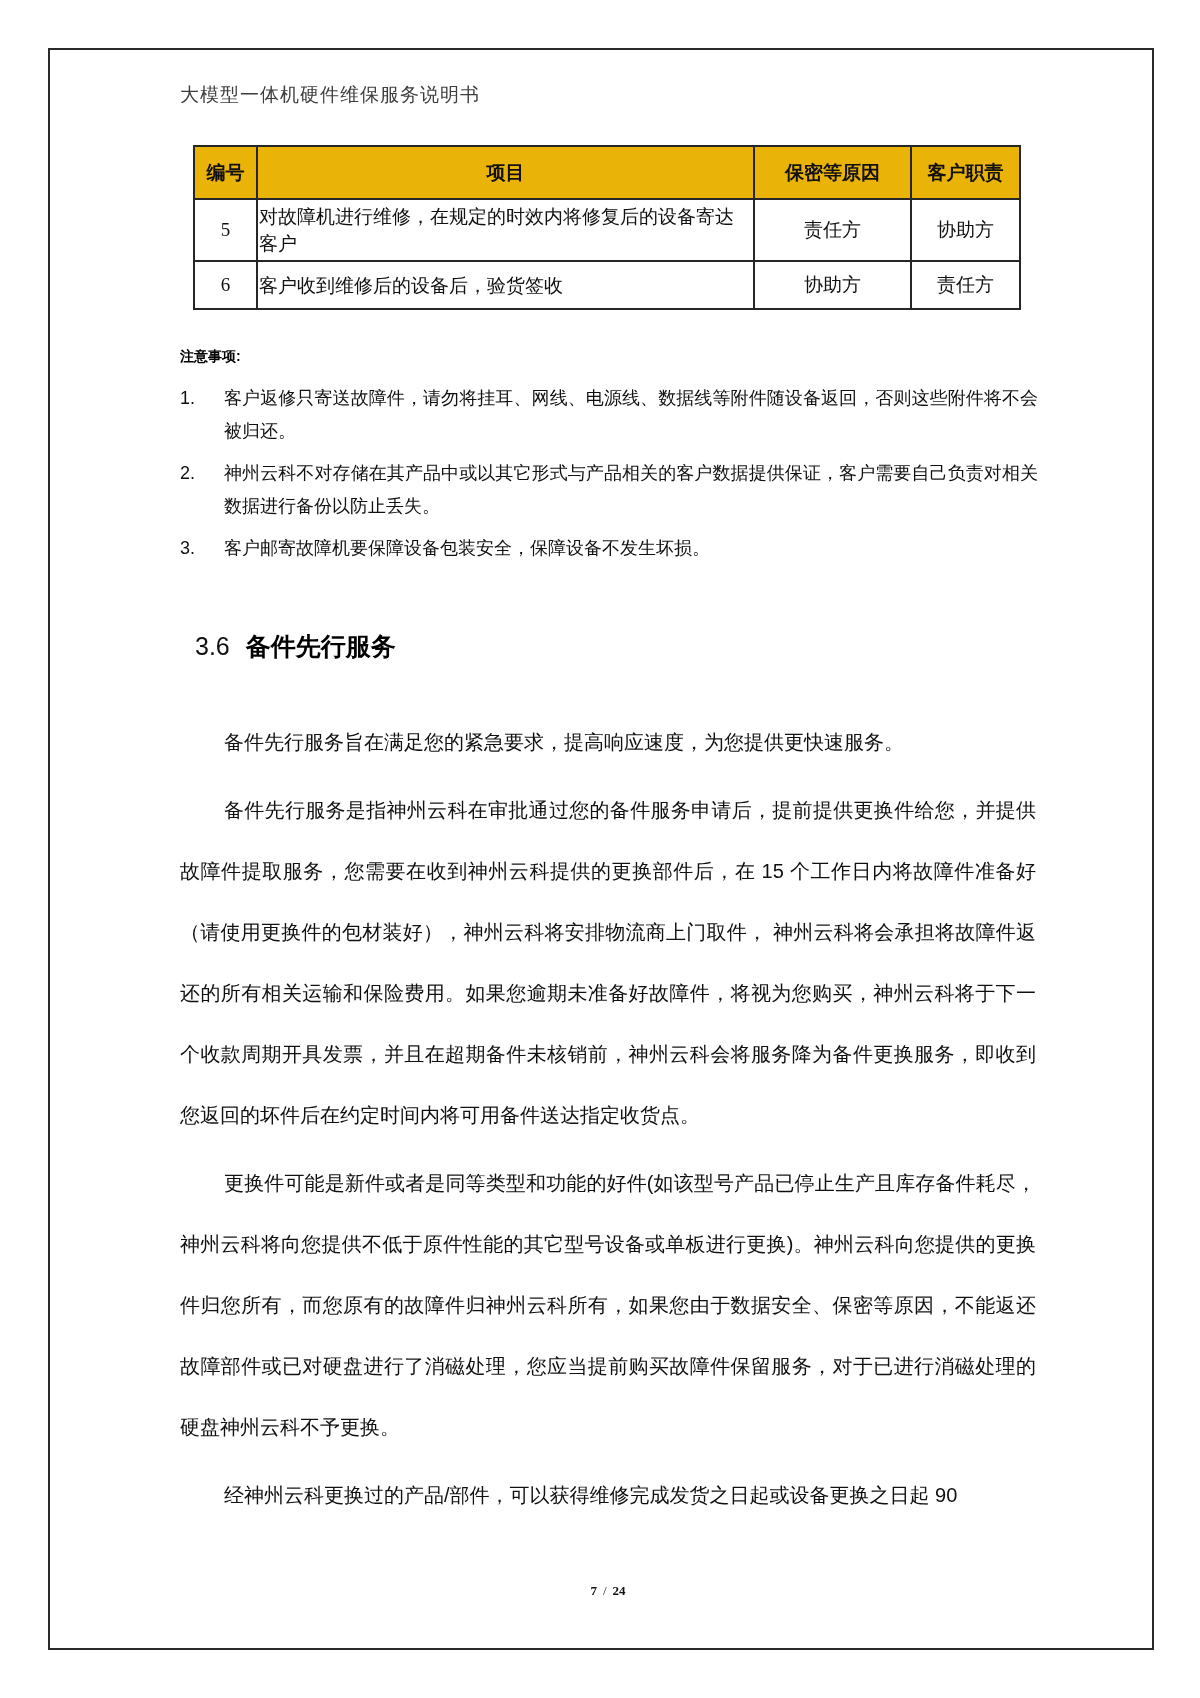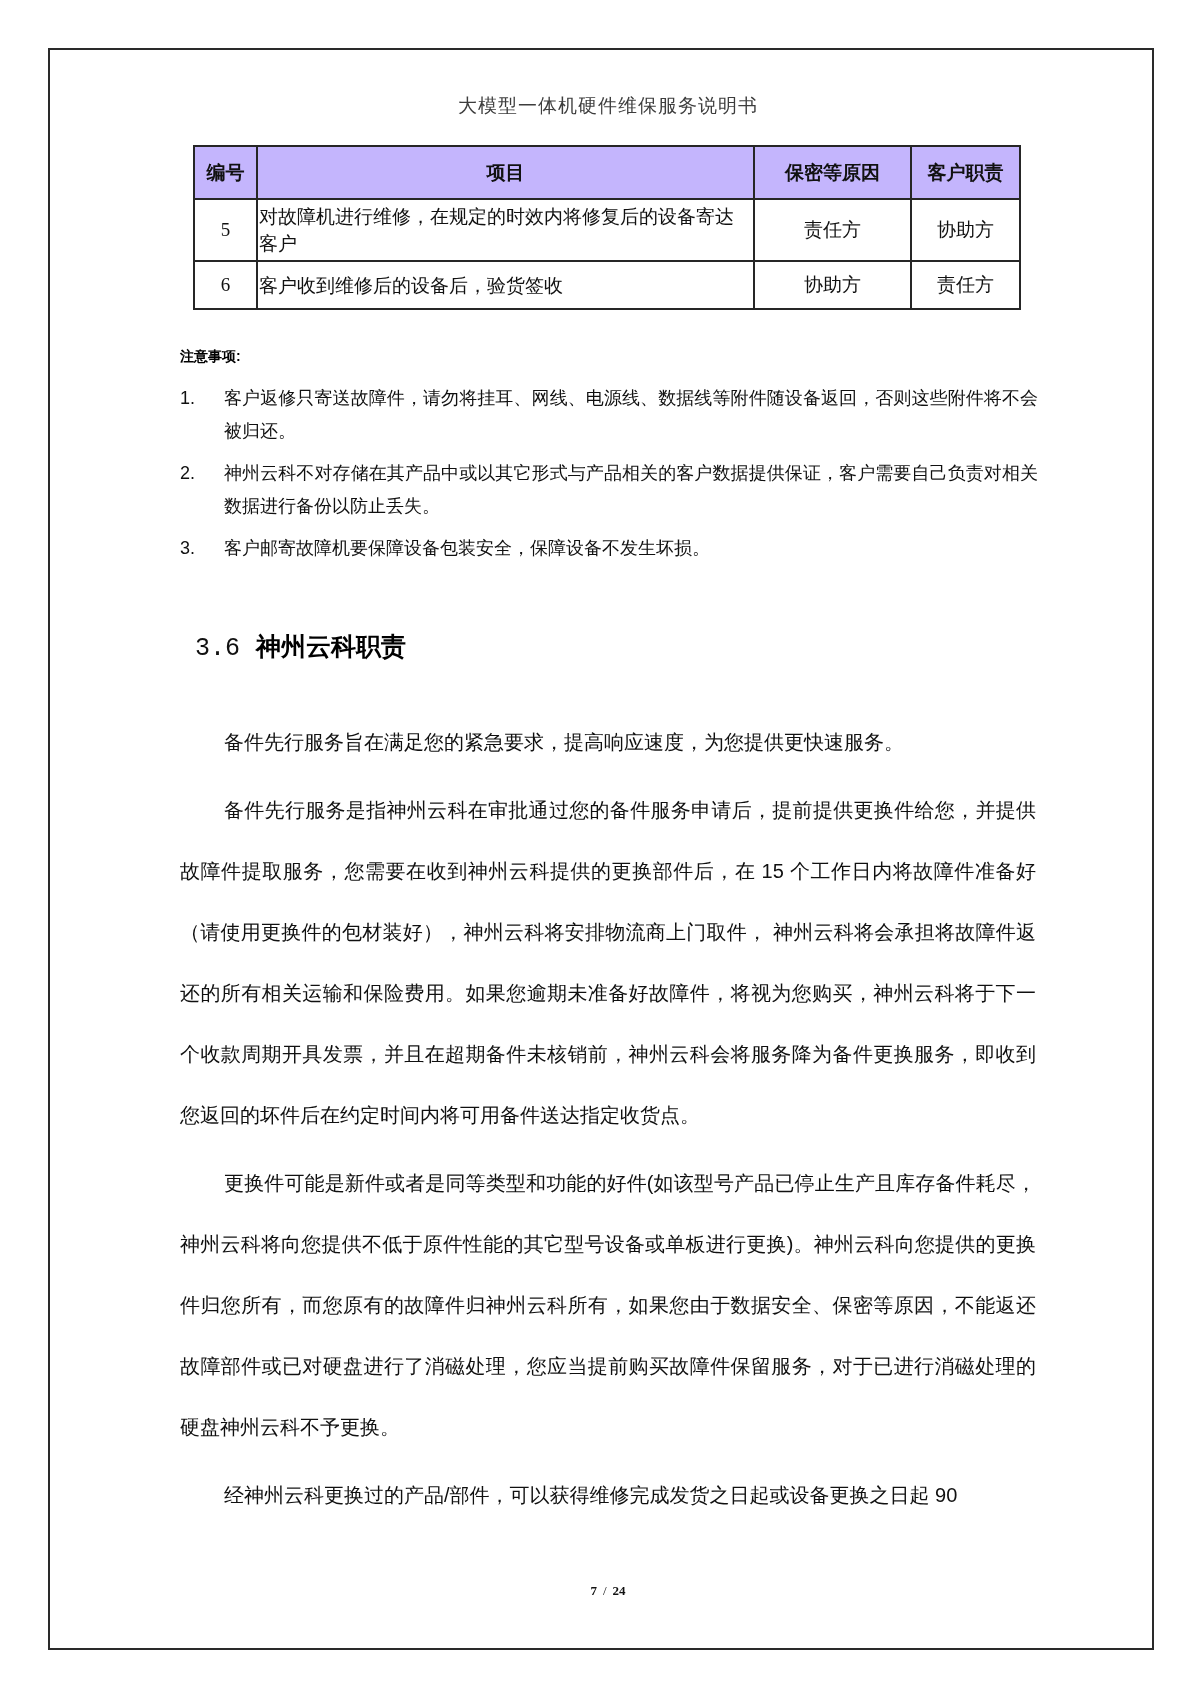--- a/index.html
+++ b/index.html
@@ -13,40 +13,39 @@
     color:#1a1a1a;
     overflow:hidden;
   }
   .frame {
     position:absolute; left:48px; top:48px;
     width:1106px; height:1602px;
     border:2px solid #2a2a2a;
   }
   .doc-title {
     position:absolute; top:82px; left:180px; width:856px;
-    text-align:center;
+    text-align:left;
     font-family:Liberation Mono, monospace;
     font-size:19px; color:#3d3d3d;
     letter-spacing:1px;
-    margin-top:11px;
   }
   table.svc-table {
     position:absolute; left:193px; top:145px;
     width:826px; table-layout:fixed;
     border-collapse:collapse;
     font-family:"Liberation Serif", serif;
     font-size:19px; color:#111;
   }
   table.svc-table th, table.svc-table td {
     border:2px solid #262626;
     text-align:center; vertical-align:middle;
     padding:0;
   }
   table.svc-table th {
-    background:#c4b5fd; font-weight:bold; height:53px;
+    background:#eab308; font-weight:bold; height:53px;
   }
   table.svc-table tr.row-5 td { height:59px; }
   table.svc-table tr.row-6 td { height:48px; }
   table.svc-table td.item-cell {
     text-align:left; padding:3px 1px; line-height:27px;
   }
   .notes {
     position:absolute; left:180px; top:348px; width:858px;
   }
   .notes-heading {
@@ -56,21 +55,21 @@
     display:flex; font-size:18px; line-height:33px; margin-bottom:9px;
     color:#101010;
   }
   .note-num { width:44px; flex:none; }
   .note-text { flex:1; text-align:justify; }
   .section-heading {
     position:absolute; left:195px; top:630px;
     display:flex; align-items:baseline;
   }
   .section-number {
-    font-family:Liberation Mono, monospace; font-size:25px; color:#111;
+    font-family:Liberation Sans, sans-serif; font-size:25px; color:#111;
   }
   .section-title {
     font-size:25px; font-weight:bold; margin-left:16px; color:#000;
   }
   .body-text {
     position:absolute; left:180px; top:712px; width:856px;
     font-size:20px; line-height:61px; color:#101010;
     text-align:justify;
   }
   .body-text p { margin:0 0 7px 0; text-indent:44px; }
@@ -130,21 +129,21 @@
       <span class="note-text">神州云科不对存储在其产品中或以其它形式与产品相关的客户数据提供保证，客户需要自己负责对相关数据进行备份以防止丢失。</span>
     </div>
     <div class="note-item">
       <span class="note-num">3.</span>
       <span class="note-text">客户邮寄故障机要保障设备包装安全，保障设备不发生坏损。</span>
     </div>
   </div>
 
   <div class="section-heading">
     <span class="section-number">3.6</span>
-    <span class="section-title">神州云科职责</span>
+    <span class="section-title">备件先行服务</span>
   </div>
 
   <div class="body-text">
     <p>备件先行服务旨在满足您的紧急要求，提高响应速度，为您提供更快速服务。</p>
     <p>备件先行服务是指神州云科在审批通过您的备件服务申请后，提前提供更换件给您，并提供故障件提取服务，您需要在收到神州云科提供的更换部件后，在 15 个工作日内将故障件准备好（请使用更换件的包材装好），神州云科将安排物流商上门取件， 神州云科将会承担将故障件返还的所有相关运输和保险费用。如果您逾期未准备好故障件，将视为您购买，神州云科将于下一个收款周期开具发票，并且在超期备件未核销前，神州云科会将服务降为备件更换服务，即收到您返回的坏件后在约定时间内将可用备件送达指定收货点。</p>
     <p>更换件可能是新件或者是同等类型和功能的好件(如该型号产品已停止生产且库存备件耗尽，神州云科将向您提供不低于原件性能的其它型号设备或单板进行更换)。神州云科向您提供的更换件归您所有，而您原有的故障件归神州云科所有，如果您由于数据安全、保密等原因，不能返还故障部件或已对硬盘进行了消磁处理，您应当提前购买故障件保留服务，对于已进行消磁处理的硬盘神州云科不予更换。</p>
     <p>经神州云科更换过的产品/部件，可以获得维修完成发货之日起或设备更换之日起 90</p>
   </div>
 
   <div class="page-footer">

